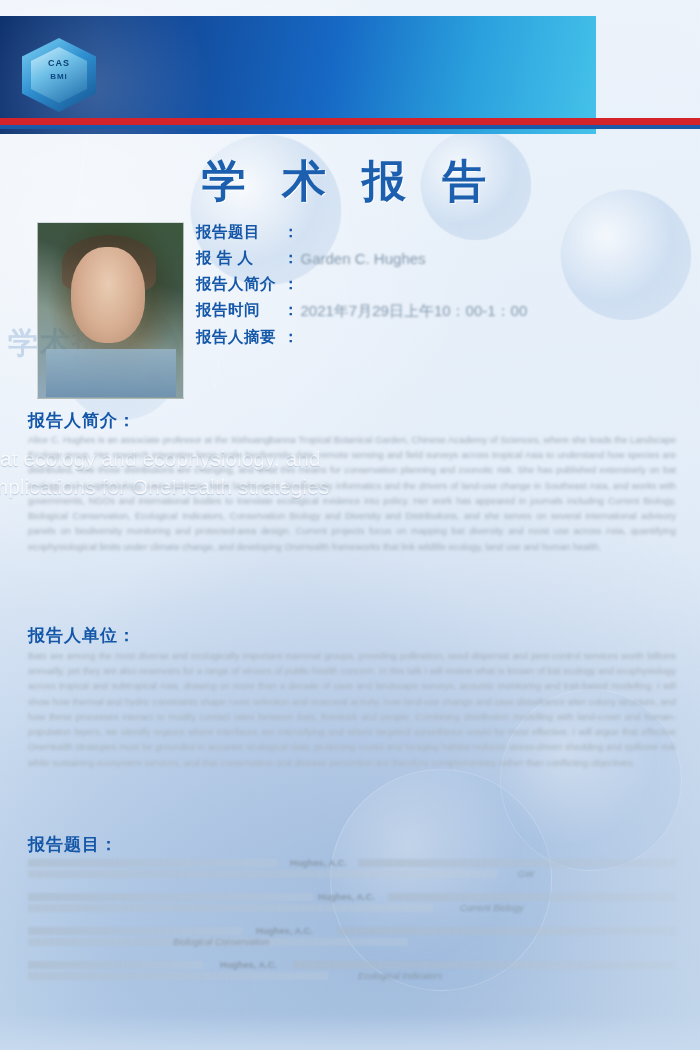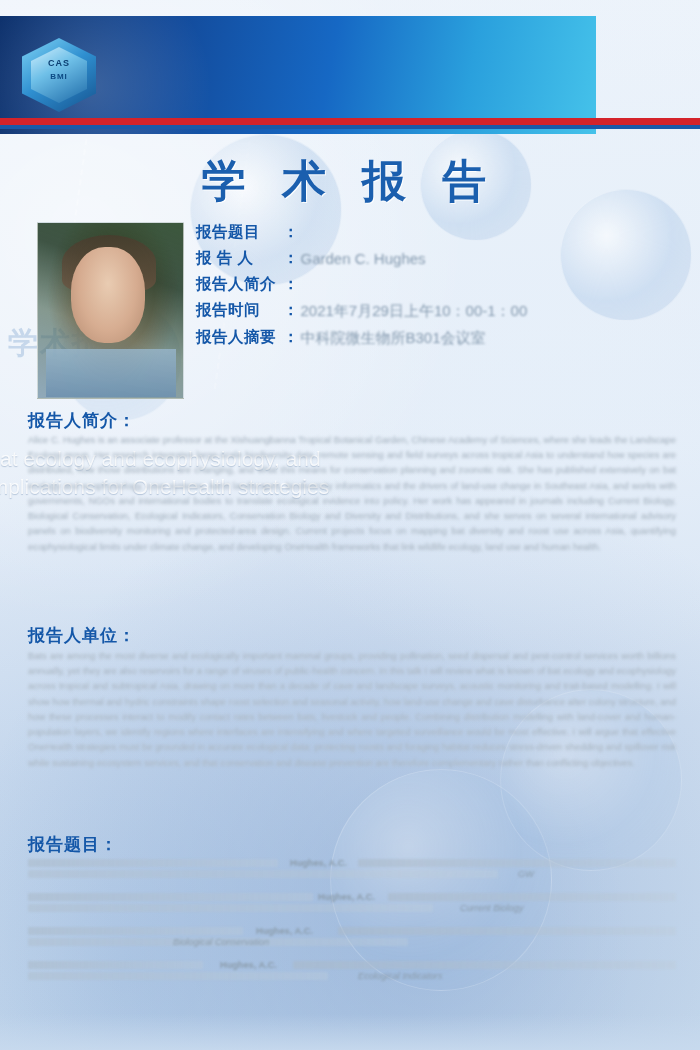--- a/index.html
+++ b/index.html
@@ -223,21 +223,20 @@
       <span class="meta-colon">：</span>
     </div>
     <div class="meta-row">
       <span class="meta-label">报告时间</span>
       <span class="meta-colon">：</span>
       <span class="meta-val blurry">2021年7月29日上午10：00-1：00</span>
     </div>
     <div class="meta-row">
       <span class="meta-label">报告人摘要</span>
       <span class="meta-colon">：</span>
-      <span class="meta-val blurry">中科院微生物所B301会议室</span>
     </div>
   </div>
 
   <div class="ghost">
     <div>Bat ecology and ecophysiology, and</div>
     <div>implications for OneHealth strategies</div>
   </div>
 
   <div class="sec-title" id="t-bio">报告人简介：</div>
   <div class="blurtext" id="bio">Alice C. Hughes is an associate professor at the Xishuangbanna Tropical Botanical Garden, Chinese Academy of Sciences, where she leads the Landscape Ecology group. Her research integrates large-scale biodiversity data, remote sensing and field surveys across tropical Asia to understand how species are distributed, how those distributions are changing, and what this means for conservation planning and zoonotic risk. She has published extensively on bat ecology and ecophysiology, cave systems, karst landscapes, biodiversity informatics and the drivers of land-use change in Southeast Asia, and works with governments, NGOs and international bodies to translate ecological evidence into policy. Her work has appeared in journals including Current Biology, Biological Conservation, Ecological Indicators, Conservation Biology and Diversity and Distributions, and she serves on several international advisory panels on biodiversity monitoring and protected-area design. Current projects focus on mapping bat diversity and roost use across Asia, quantifying ecophysiological limits under climate change, and developing OneHealth frameworks that link wildlife ecology, land use and human health.</div>

